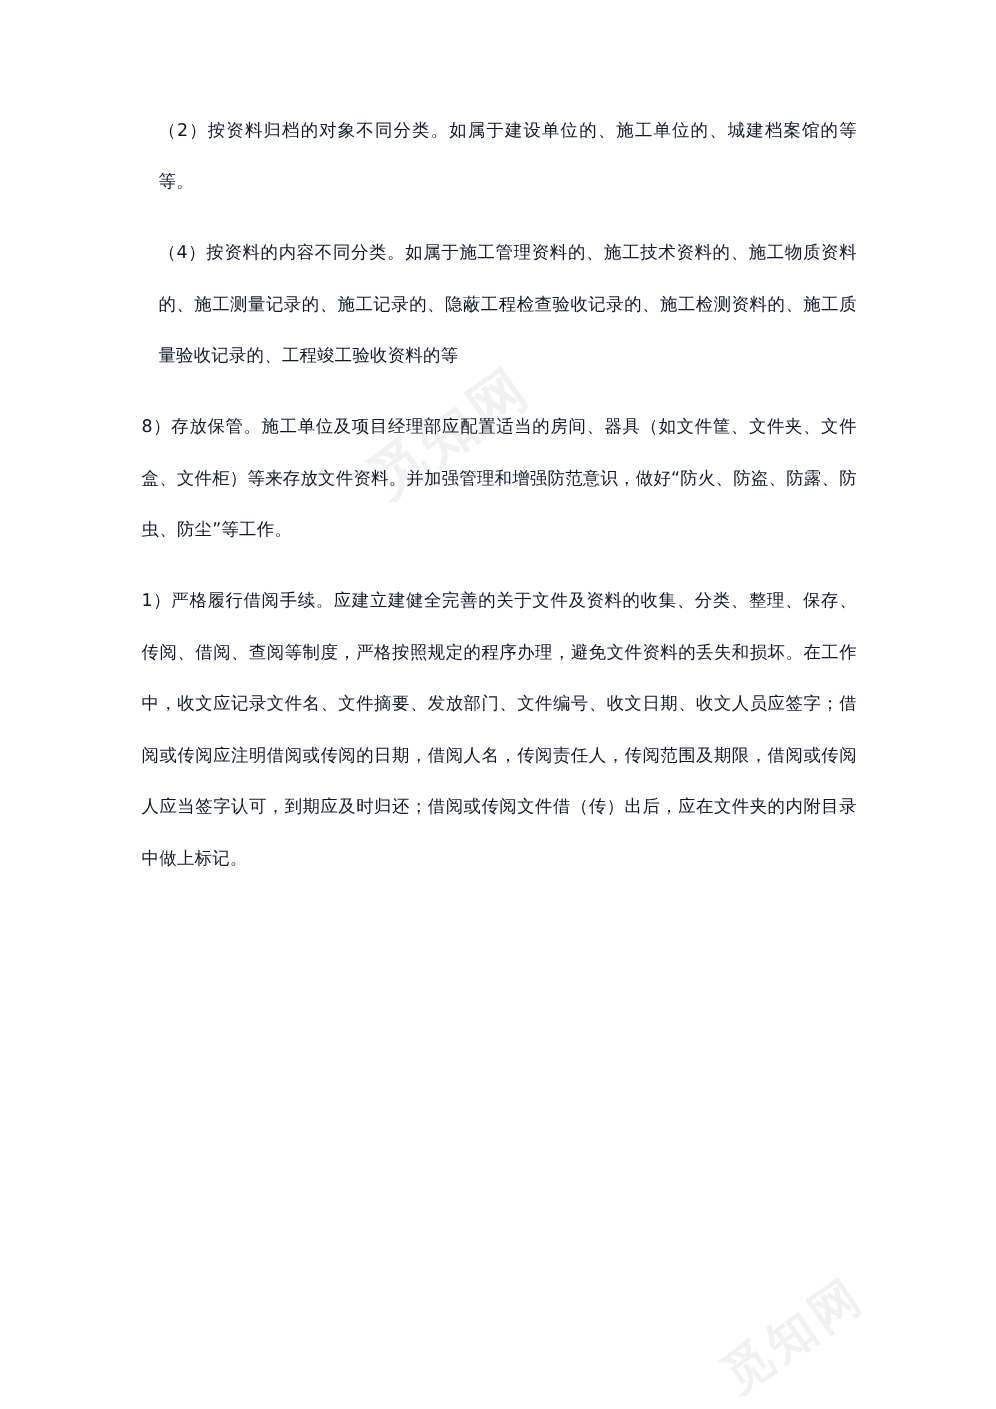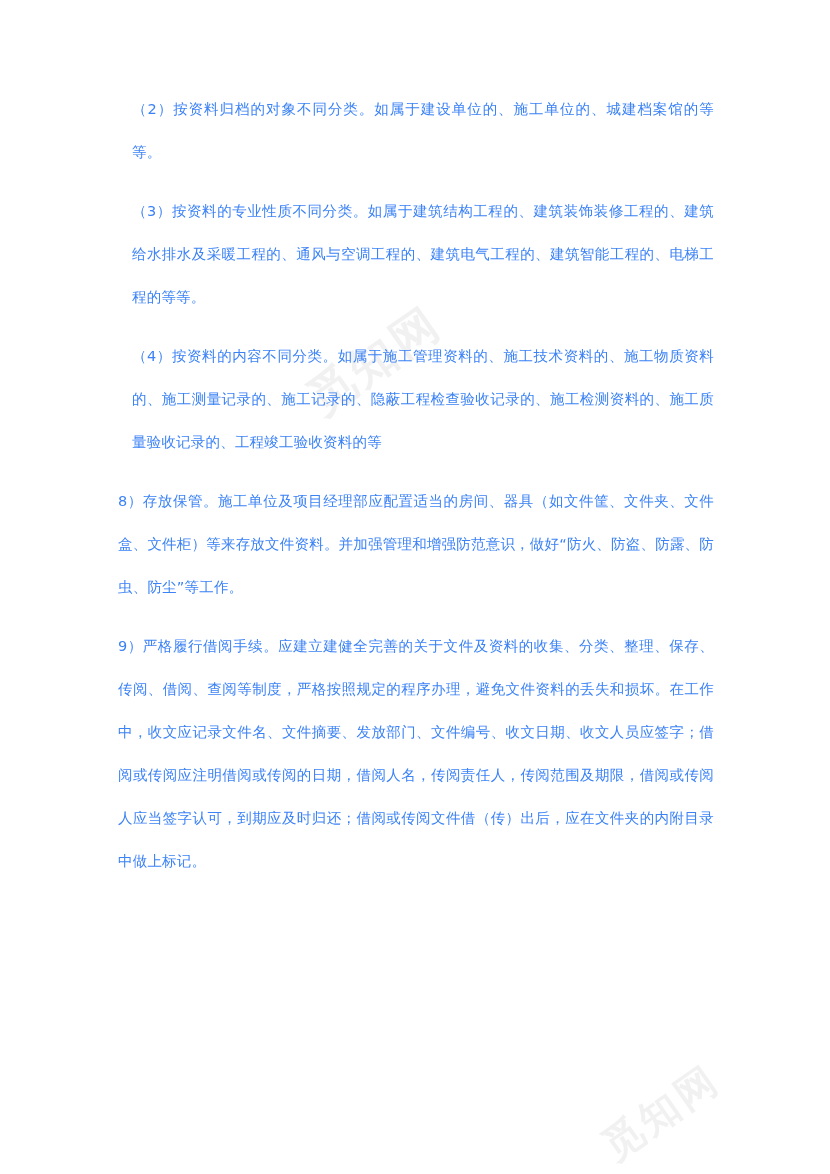--- a/index.html
+++ b/index.html
@@ -18,21 +18,21 @@
   .doc-body {
     position: absolute;
     left: 118px;
     top: 88px;
     width: 596px;
     height: 960px;
   }
   .para {
     font-size: 14.5px;
     line-height: 43px;
-    color: #3b82f6;
+    color: #0f172a;
     text-align: justify;
     text-justify: inter-ideograph;
     margin: 0 0 16px 0;
     letter-spacing: 0.2px;
   }
   .para.indent {
     text-indent: 0;
     padding-left: 14px;
   }
   .watermark {
@@ -54,19 +54,18 @@
 </head>
 <body>
 
 <div class="page">
 
   <div class="watermark wm-1">觅知网</div>
   <div class="watermark wm-2">觅知网</div>
 
   <div class="doc-body">
     <p class="para indent">（2）按资料归档的对象不同分类。如属于建设单位的、施工单位的、城建档案馆的等等。</p>
-    <p class="para indent">（3）按资料的专业性质不同分类。如属于建筑结构工程的、建筑装饰装修工程的、建筑给水排水及采暖工程的、通风与空调工程的、建筑电气工程的、建筑智能工程的、电梯工程的等等。</p>
     <p class="para indent">（4）按资料的内容不同分类。如属于施工管理资料的、施工技术资料的、施工物质资料的、施工测量记录的、施工记录的、隐蔽工程检查验收记录的、施工检测资料的、施工质量验收记录的、工程竣工验收资料的等</p>
     <p class="para">8）存放保管。施工单位及项目经理部应配置适当的房间、器具（如文件筐、文件夹、文件盒、文件柜）等来存放文件资料。并加强管理和增强防范意识，做好“防火、防盗、防露、防虫、防尘”等工作。</p>
-    <p class="para">9）严格履行借阅手续。应建立建健全完善的关于文件及资料的收集、分类、整理、保存、传阅、借阅、查阅等制度，严格按照规定的程序办理，避免文件资料的丢失和损坏。在工作中，收文应记录文件名、文件摘要、发放部门、文件编号、收文日期、收文人员应签字；借阅或传阅应注明借阅或传阅的日期，借阅人名，传阅责任人，传阅范围及期限，借阅或传阅人应当签字认可，到期应及时归还；借阅或传阅文件借（传）出后，应在文件夹的内附目录中做上标记。</p>
+    <p class="para">1）严格履行借阅手续。应建立建健全完善的关于文件及资料的收集、分类、整理、保存、传阅、借阅、查阅等制度，严格按照规定的程序办理，避免文件资料的丢失和损坏。在工作中，收文应记录文件名、文件摘要、发放部门、文件编号、收文日期、收文人员应签字；借阅或传阅应注明借阅或传阅的日期，借阅人名，传阅责任人，传阅范围及期限，借阅或传阅人应当签字认可，到期应及时归还；借阅或传阅文件借（传）出后，应在文件夹的内附目录中做上标记。</p>
   </div>
 
 </div>
 
 </body></html>

